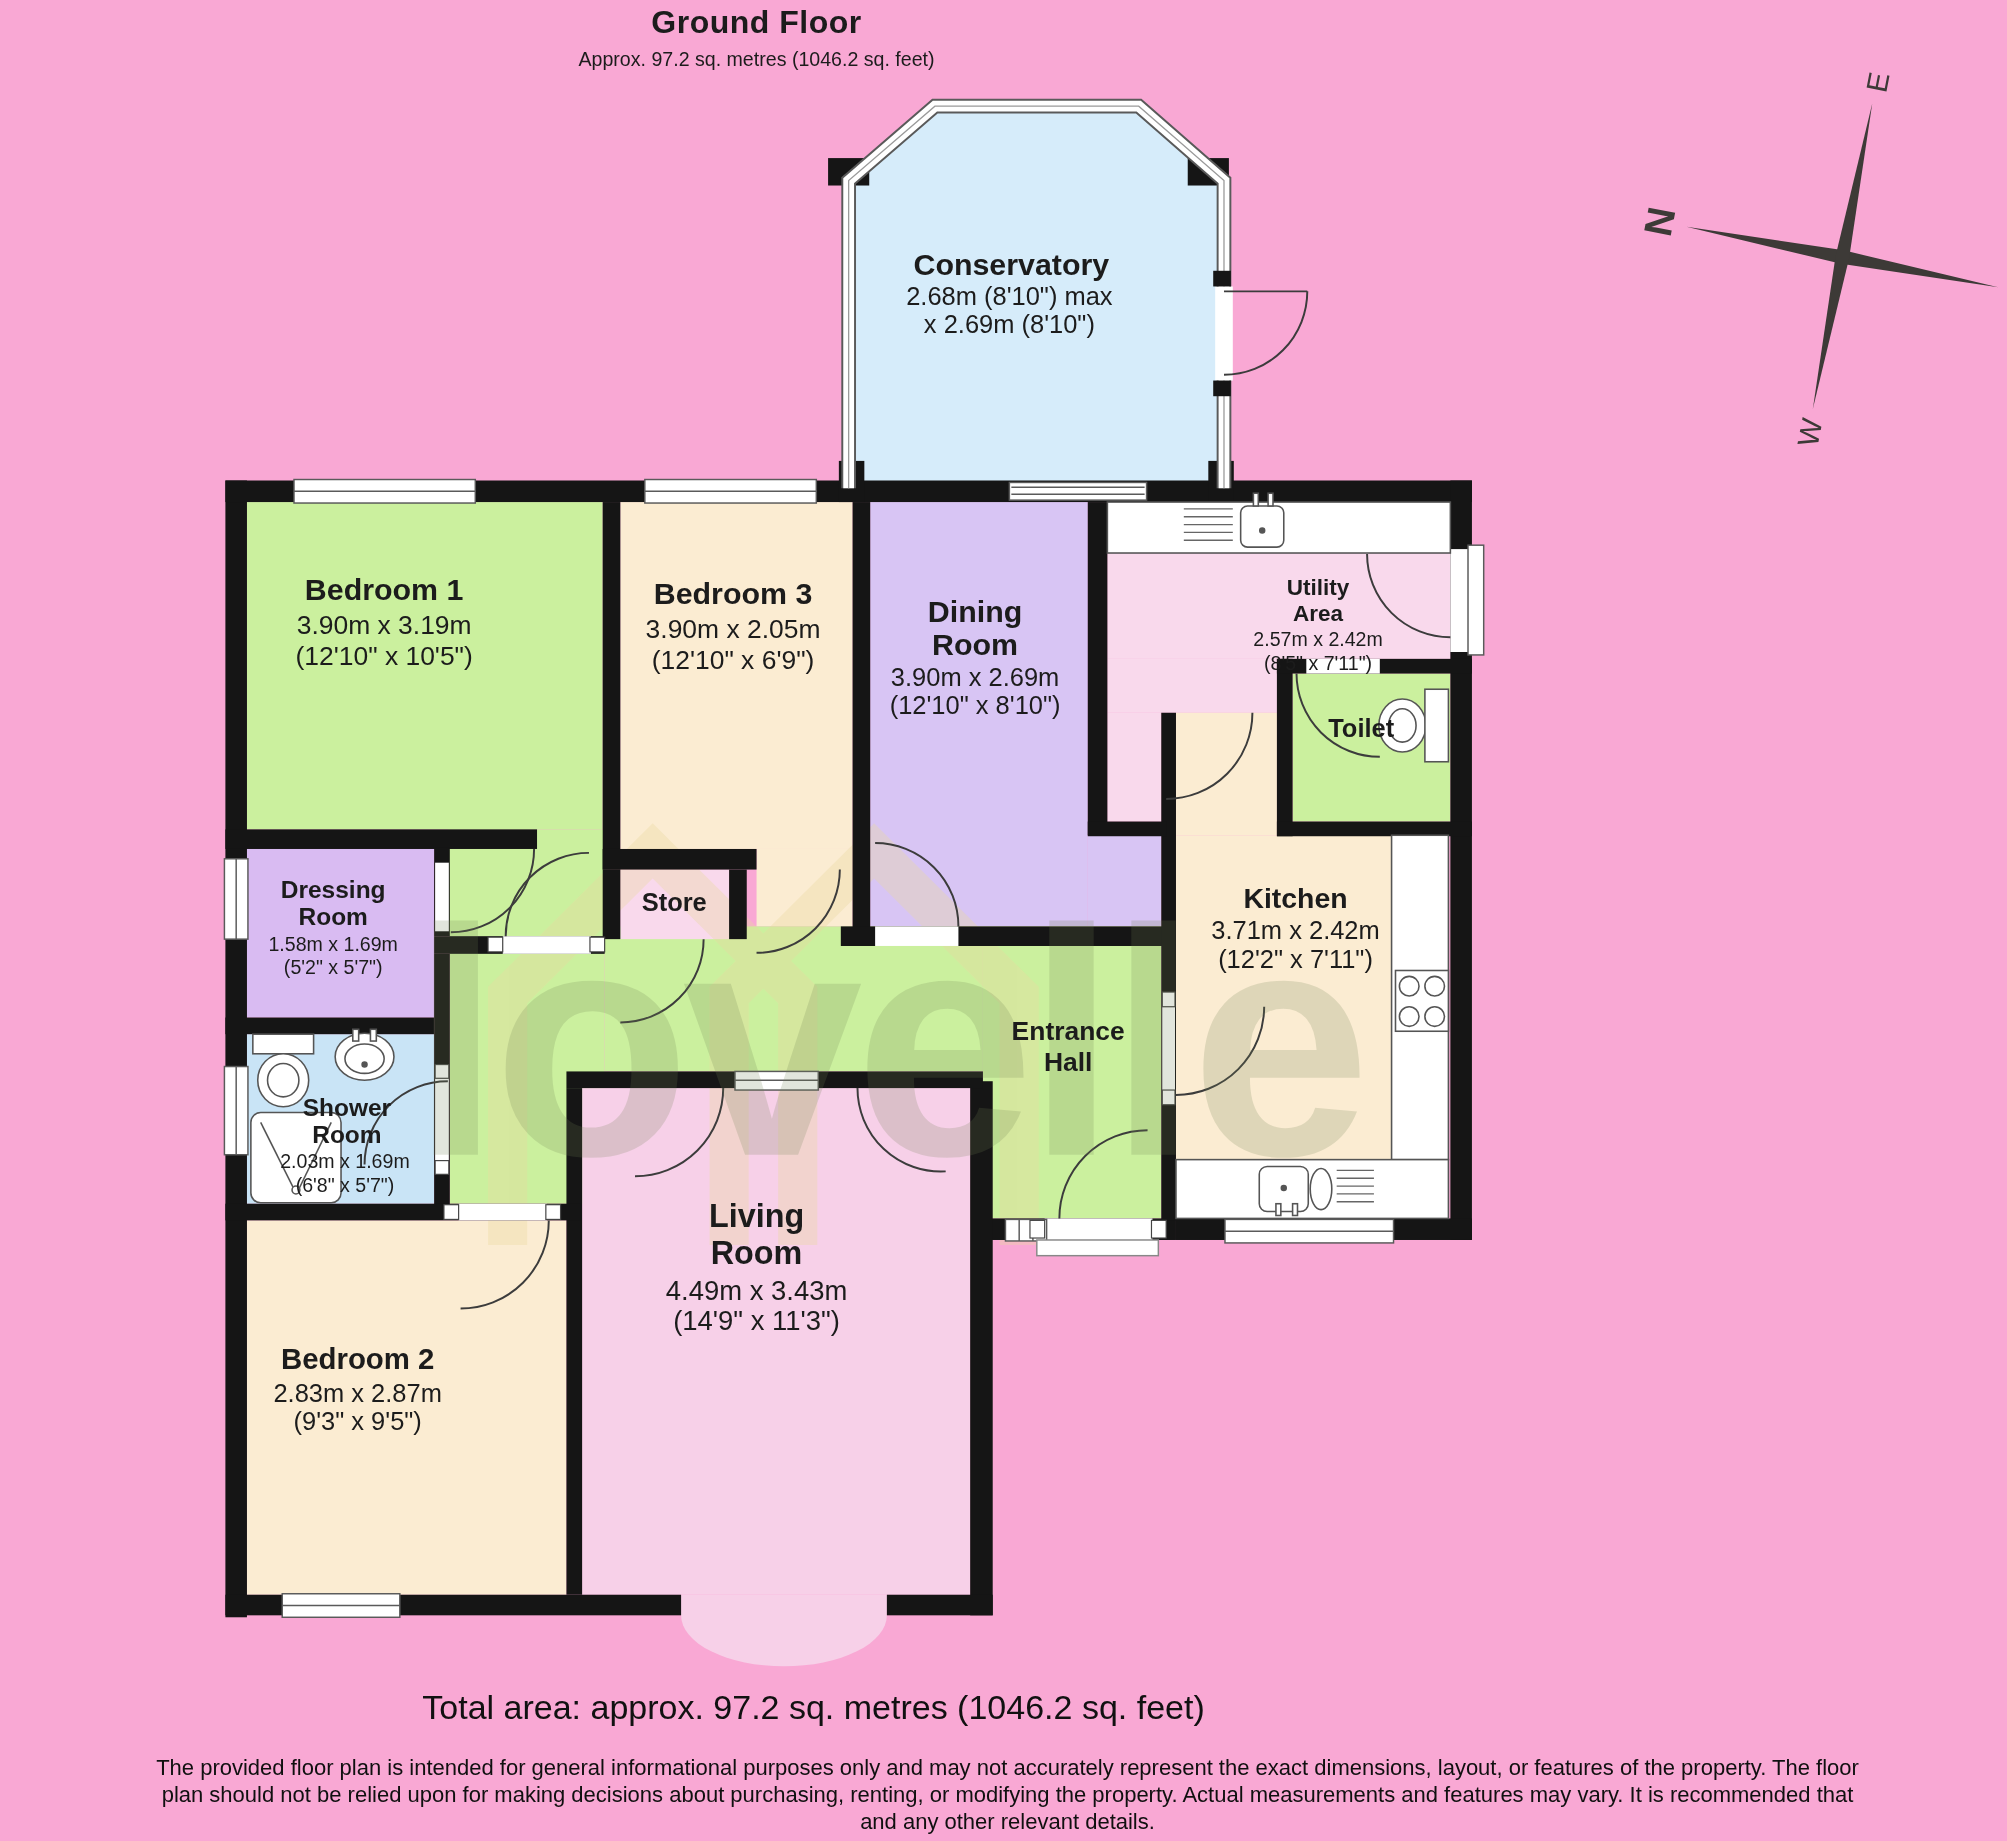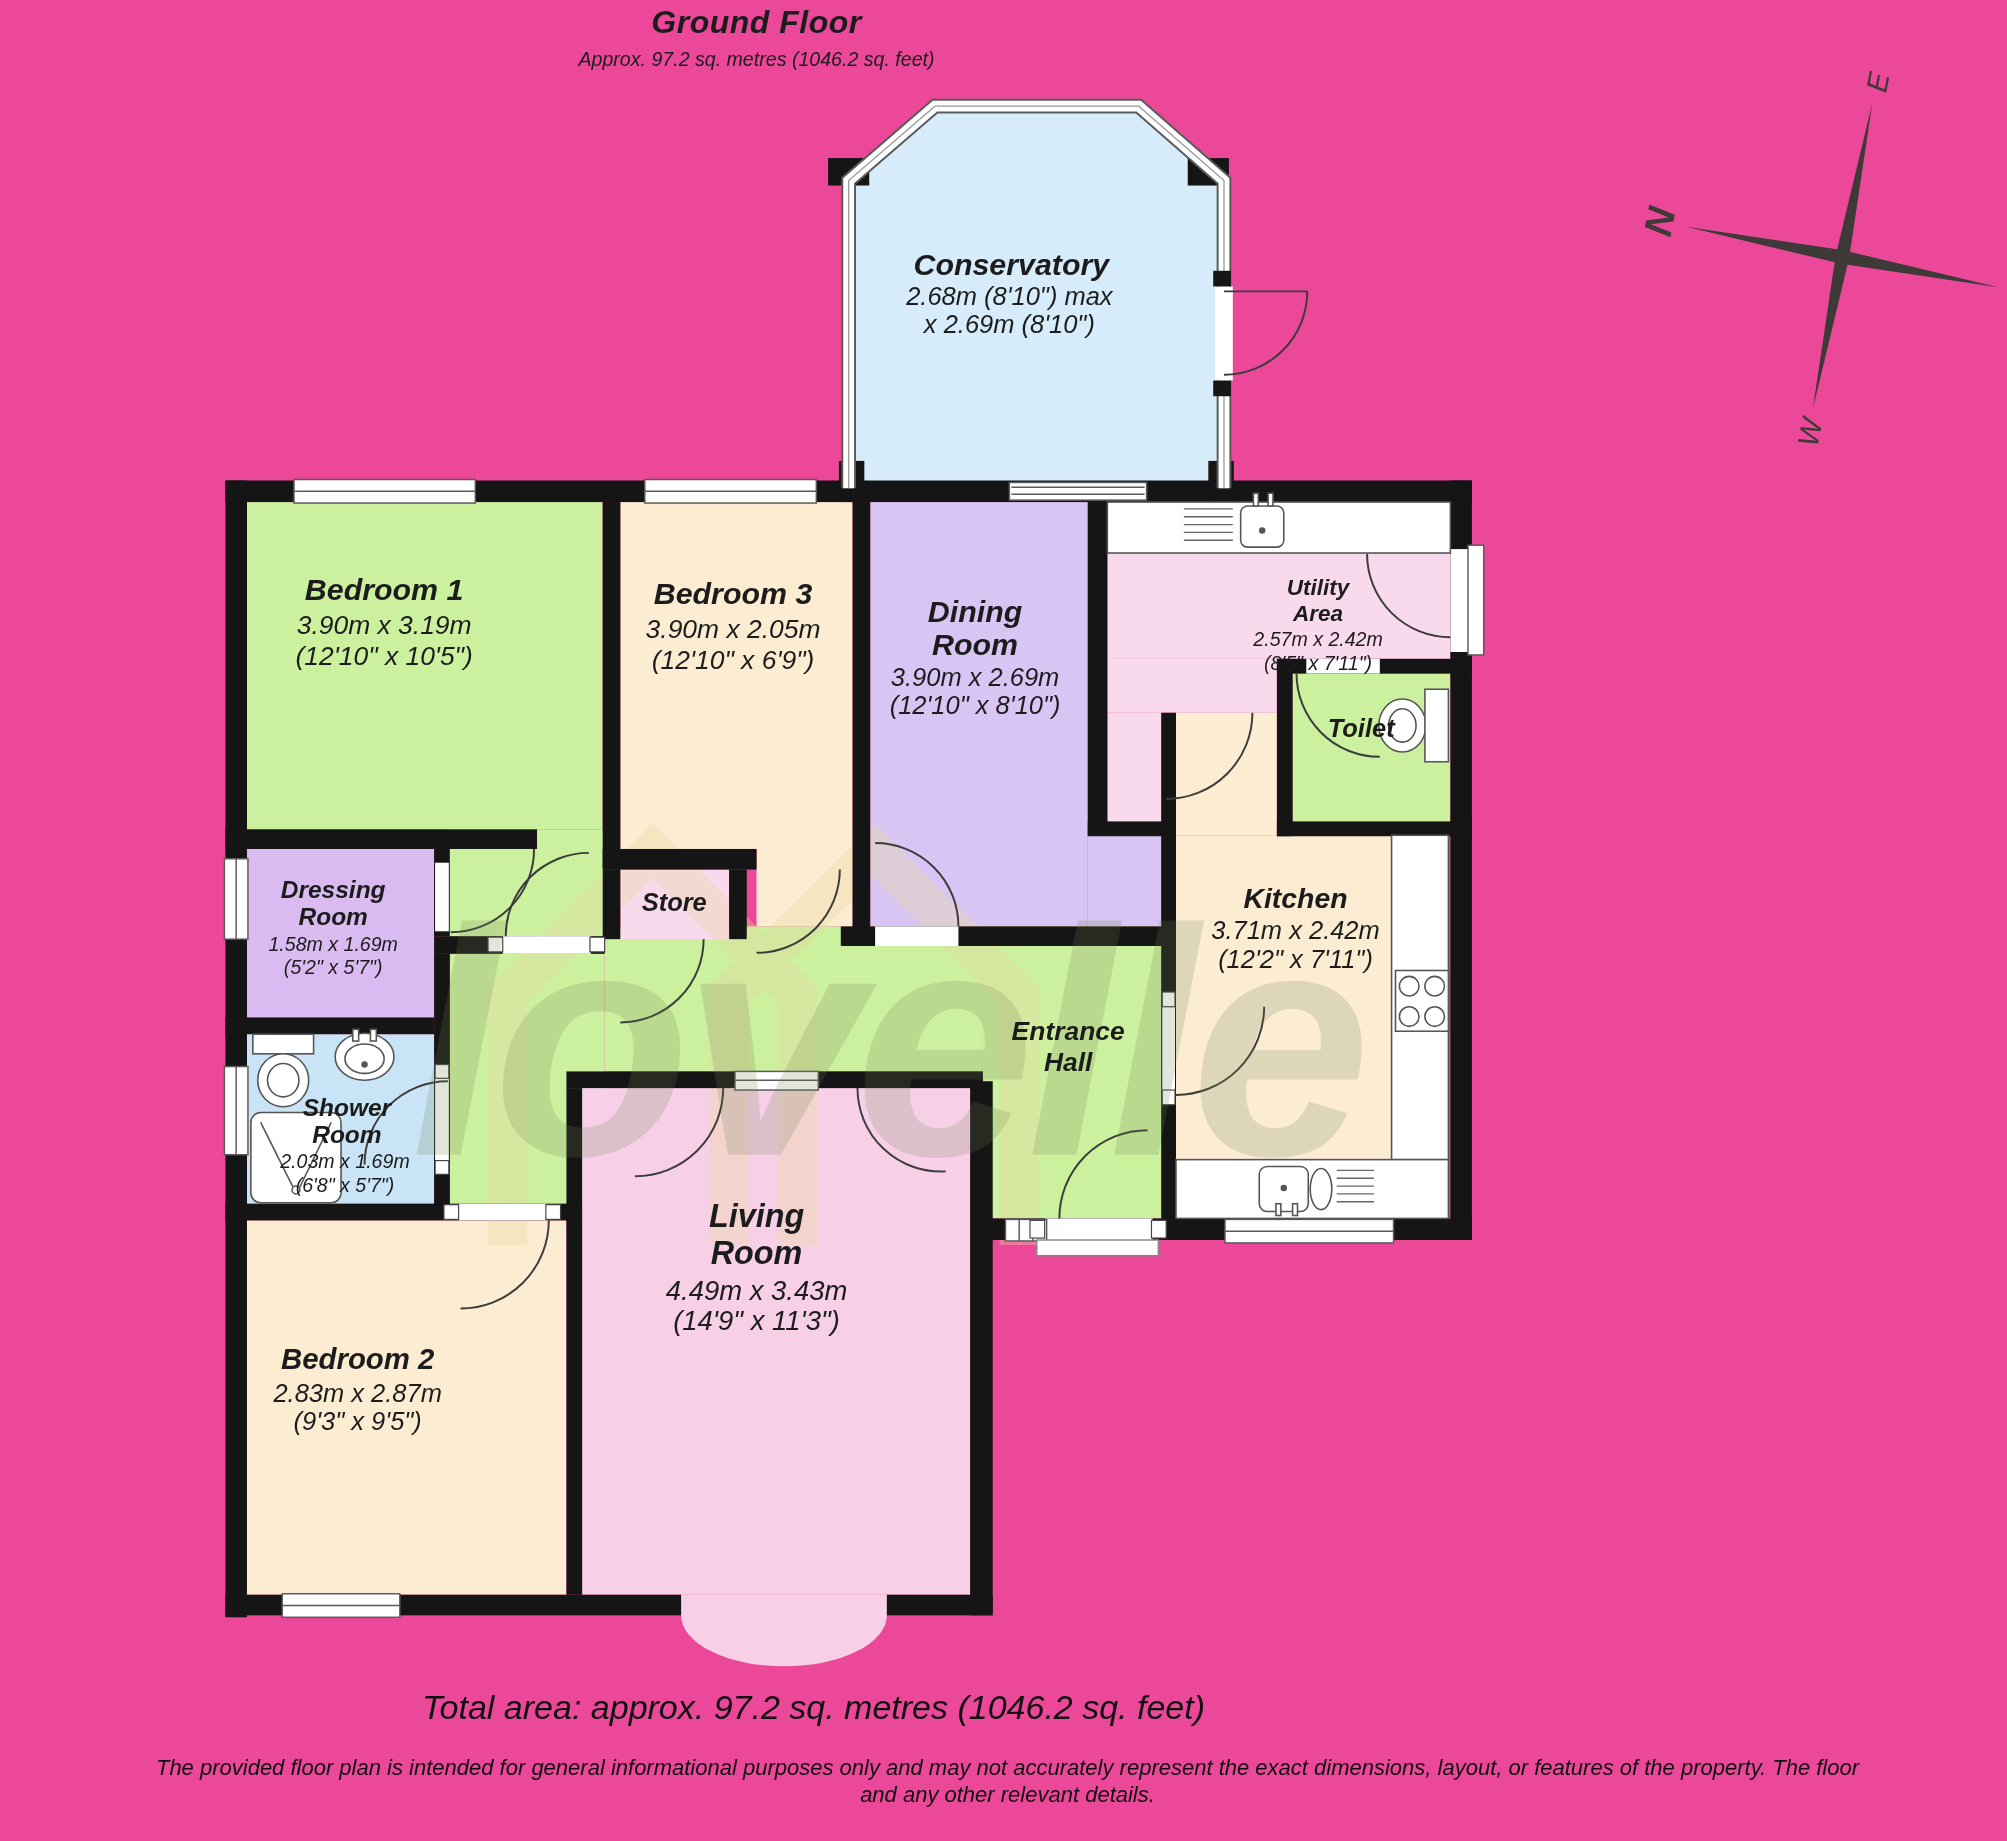--- a/index.html
+++ b/index.html
@@ -1,17 +1,17 @@
 <!DOCTYPE html>
 <html><head>
 <meta charset="utf-8">
 <style>
   html,body{margin:0;padding:0;background:#ffffff;}
-  #stage{position:relative;width:2007px;height:1842px;background:#ec4899;overflow:hidden;
-         font-family:"Liberation Sans", sans-serif;color:#1c1c1c;font-style:italic;}
+  #stage{position:relative;width:2007px;height:1842px;background:#f9a8d4;overflow:hidden;
+         font-family:"Liberation Sans", sans-serif;color:#1c1c1c;}
   .hdr{position:absolute;top:3.9px;left:0;width:1513px;text-align:center;}
   .hdr .t{font-size:32px;font-weight:bold;letter-spacing:0.5px;}
   .hdr .s{font-size:19.6px;margin-top:6.9px;}
   .total{position:absolute;top:1688px;left:0;width:1627px;text-align:center;
          font-size:34px;color:#111;}
   .disc{position:absolute;top:1754px;left:0;width:2007px;text-align:center;
         font-size:22px;line-height:27px;color:#101010;}
   .disc div{white-space:nowrap;margin-left:8px;}
   svg{position:absolute;top:0;left:0;}
   svg text{font-family:"Liberation Sans", sans-serif;}
@@ -288,17 +288,18 @@
       <text x="182" y="12" font-size="30" text-anchor="middle">E</text>
       <text x="0" y="200" font-size="30" text-anchor="middle">S</text>
       <text x="-182" y="12" font-size="30" text-anchor="middle">W</text>
     </g>
   </svg>
 
   <div class="total">Total area: approx. 97.2 sq. metres (1046.2 sq. feet)</div>
 
   <div class="disc">
     <div>The provided floor plan is intended for general informational purposes only and may not accurately represent the exact dimensions, layout, or features of the property. The floor</div>
+    <div>plan should not be relied upon for making decisions about purchasing, renting, or modifying the property. Actual measurements and features may vary. It is recommended that</div>
     <div>and any other relevant details.</div>
   </div>
 
 </div>
 
 
 </body></html>

